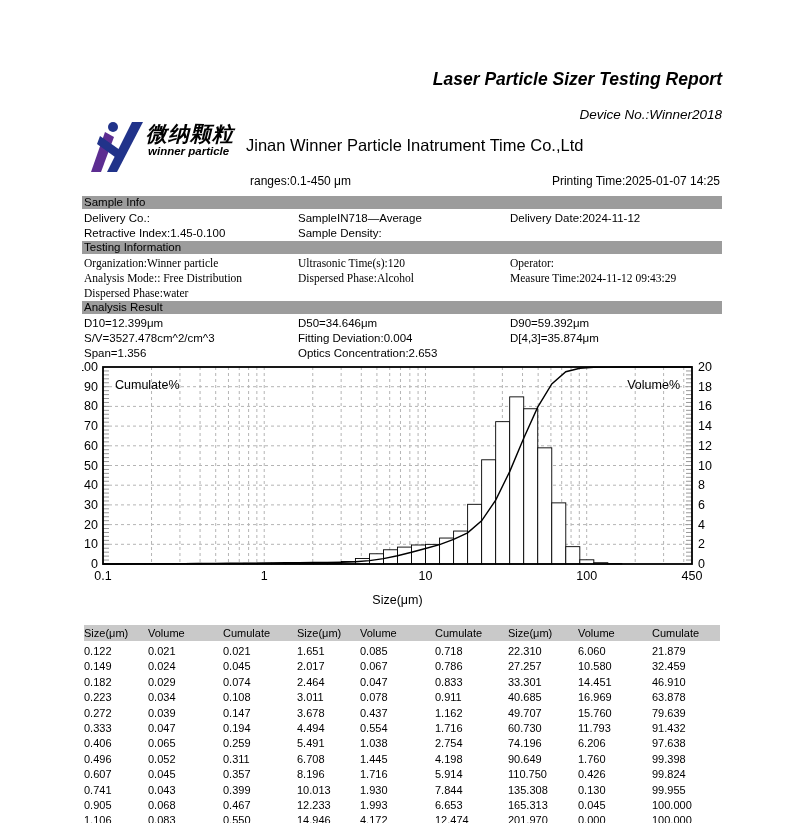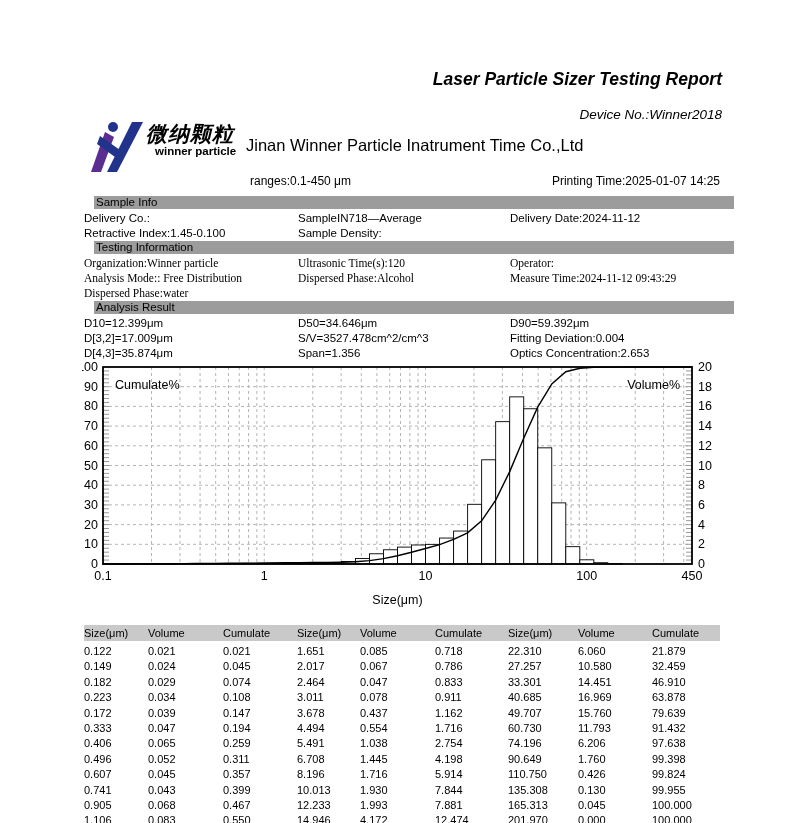--- a/index.html
+++ b/index.html
@@ -6,28 +6,28 @@
   #page{position:relative;width:802px;height:823px;background:#fff;
         font-family:"Liberation Sans",sans-serif;color:#000;overflow:hidden;}
   #content{position:absolute;left:82px;top:0;width:640px;height:637px;margin-top:44px;}
 
   .report-title{position:absolute;top:25px;right:0;font-size:17.5px;font-weight:bold;font-style:italic;}
   .device-no{position:absolute;top:63px;right:0;font-size:13.5px;font-style:italic;}
 
   .logo{position:absolute;left:4px;top:76px;width:152px;height:52px;}
   .logo svg{display:block;}
   .logo-cn{position:absolute;left:60px;top:0px;font-size:21px;font-weight:bold;font-style:italic;letter-spacing:1px;white-space:nowrap;}
-  .logo-en{position:absolute;left:69px;top:25px;font-size:11.5px;font-weight:bold;white-space:nowrap;}
+  .logo-en{position:absolute;left:62px;top:25px;font-size:11.5px;font-weight:bold;font-style:italic;white-space:nowrap;}
   .company{position:absolute;left:164px;top:92px;font-size:16.5px;white-space:nowrap;}
 
   .meta-row{position:absolute;left:0;top:130px;width:100%;font-size:12px;}
   .ranges{position:absolute;left:168px;top:0;}
   .printing{position:absolute;right:2px;top:0;}
 
-  .section-bar{position:absolute;left:12px;width:100%;height:13px;line-height:13px;
+  .section-bar{position:absolute;left:0;width:100%;height:13px;line-height:13px;
                background:#9c9c9c;font-size:11.5px;padding-left:2px;box-sizing:border-box;}
   .info-grid{position:absolute;left:2px;width:636px;display:grid;
              grid-template-columns:214px 212px 1fr;font-size:11.5px;line-height:15px;}
   .info-grid .cell{white-space:nowrap;overflow:hidden;}
 
   #bar-sample{top:152px;} #rows-sample{top:167px;}
   #bar-testing{top:197px;} #rows-testing{top:212px;font-family:Liberation Serif, serif;}
   #bar-analysis{top:257px;} #rows-analysis{top:272px;}
   #bar-contact{top:807px;padding-left:8px;}
 
@@ -94,21 +94,20 @@
         <span class="cell">Dispersed Phase:water</span>
         <span class="cell"></span>
         <span class="cell"></span>
       </div>
 
     <div class="section-bar" id="bar-analysis">Analysis Result</div>
     <div class="info-grid" id="rows-analysis">
         <span class="cell">D10=12.399μm</span>
         <span class="cell">D50=34.646μm</span>
         <span class="cell">D90=59.392μm</span>
-        <span class="cell">D[3,2]=17.009μm</span>
         <span class="cell">S/V=3527.478cm^2/cm^3</span>
         <span class="cell">Fitting Deviation:0.004</span>
         <span class="cell">D[4,3]=35.874μm</span>
         <span class="cell">Span=1.356</span>
         <span class="cell">Optics Concentration:2.653</span>
       </div>
 
     <div id="chart-wrap">
       <svg id="chart" width="640" height="250" viewBox="0 0 640 250">
           <line x1="21" x2="610" y1="186.3" y2="186.3" class="grid"></line>
@@ -363,21 +362,21 @@
           <span class="cell">46.910</span>
           <span class="cell">0.223</span>
           <span class="cell">0.034</span>
           <span class="cell">0.108</span>
           <span class="cell">3.011</span>
           <span class="cell">0.078</span>
           <span class="cell">0.911</span>
           <span class="cell">40.685</span>
           <span class="cell">16.969</span>
           <span class="cell">63.878</span>
-          <span class="cell">0.172</span>
+          <span class="cell">0.272</span>
           <span class="cell">0.039</span>
           <span class="cell">0.147</span>
           <span class="cell">3.678</span>
           <span class="cell">0.437</span>
           <span class="cell">1.162</span>
           <span class="cell">49.707</span>
           <span class="cell">15.760</span>
           <span class="cell">79.639</span>
           <span class="cell">0.333</span>
           <span class="cell">0.047</span>
@@ -422,21 +421,21 @@
           <span class="cell">1.930</span>
           <span class="cell">7.844</span>
           <span class="cell">135.308</span>
           <span class="cell">0.130</span>
           <span class="cell">99.955</span>
           <span class="cell">0.905</span>
           <span class="cell">0.068</span>
           <span class="cell">0.467</span>
           <span class="cell">12.233</span>
           <span class="cell">1.993</span>
-          <span class="cell">7.881</span>
+          <span class="cell">6.653</span>
           <span class="cell">165.313</span>
           <span class="cell">0.045</span>
           <span class="cell">100.000</span>
           <span class="cell">1.106</span>
           <span class="cell">0.083</span>
           <span class="cell">0.550</span>
           <span class="cell">14.946</span>
           <span class="cell">4.172</span>
           <span class="cell">12.474</span>
           <span class="cell">201.970</span>

